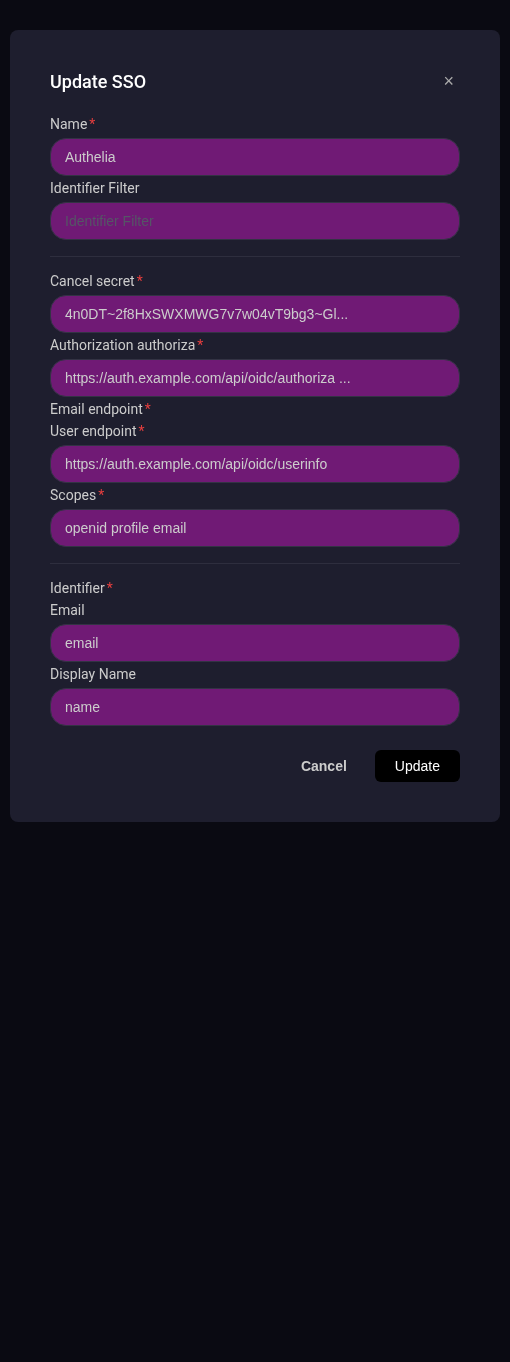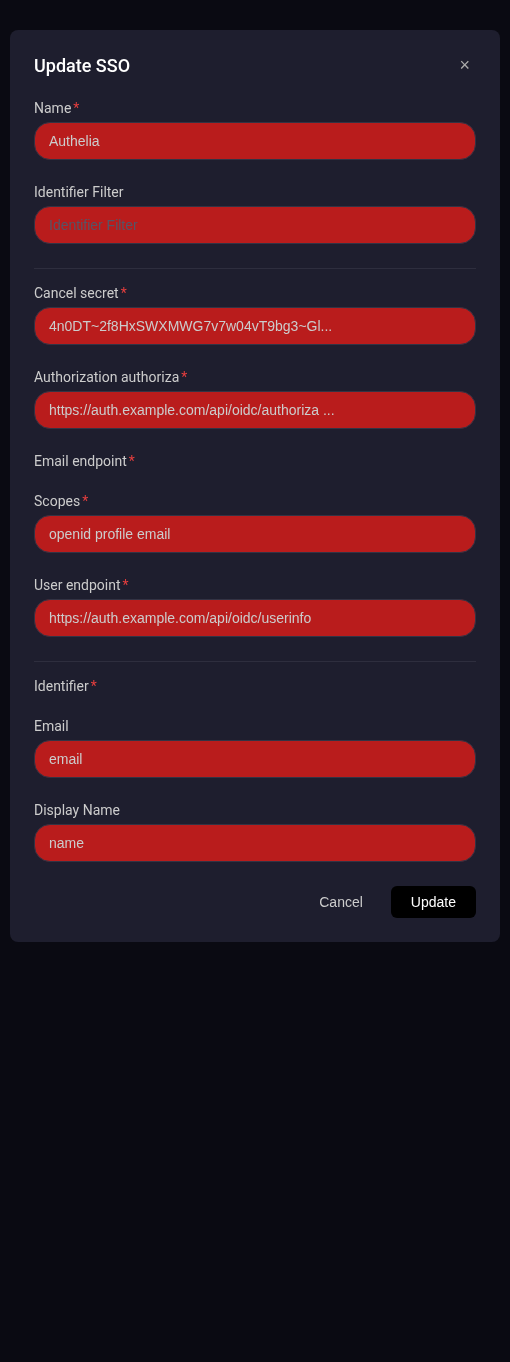--- a/index.html
+++ b/index.html
@@ -25,21 +25,21 @@
       display: flex;
       justify-content: center;
       align-items: flex-start;
       padding-top: 30px;
     }
 
     .modal {
       width: 490px;
       background-color: #1e1e2e;
       border-radius: 8px;
-      padding: 24px;
+      padding: 40px;
       color: #e0e0e0;
     }
 
     .modal-header {
       display: flex;
       justify-content: space-between;
       align-items: center;
       margin-bottom: 24px;
     }
 
@@ -53,38 +53,38 @@
       background: none;
       border: none;
       color: #aaaaaa;
       font-size: 18px;
       cursor: pointer;
       padding: 2px 6px;
       line-height: 1;
     }
 
     .form-group {
-      margin-bottom: 24px;
+      margin-bottom: 4px;
     }
 
     .form-label {
       display: block;
       font-size: 14px;
       color: #cccccc;
       margin-bottom: 6px;
     }
 
     .required-star {
       color: #e53e3e;
       margin-left: 2px;
     }
 
     .form-input {
       width: 100%;
-      background-color: #b91c1c;
+      background-color: #701a75;
       border: 1px solid #333344;
       border-radius: 16px;
       padding: 10px 14px;
       color: #cccccc;
       font-size: 14px;
       outline: none;
     }
 
     .form-input::placeholder {
       color: #555566;
@@ -104,20 +104,21 @@
       margin-top: 24px;
     }
 
     .btn-cancel {
       background: none;
       border: none;
       color: #cccccc;
       font-size: 14px;
       cursor: pointer;
       padding: 8px 16px;
+      font-weight: bold;
     }
 
     .btn-update {
       background-color: #000000;
       border: none;
       border-radius: 6px;
       color: #ffffff;
       font-size: 14px;
       font-weight: 500;
       cursor: pointer;
@@ -165,30 +166,30 @@
     </div>
 
     <div class="form-group">
       <label class="form-label">
         <span>Email endpoint</span><span class="required-star">*</span>
       </label>
     </div>
 
     <div class="form-group">
       <label class="form-label">
+        <span>User endpoint</span><span class="required-star">*</span>
+      </label>
+      <input class="form-input" type="text" value="https://auth.example.com/api/oidc/userinfo" style="">
+    </div>
+
+    <div class="form-group">
+      <label class="form-label">
         <span>Scopes</span><span class="required-star">*</span>
       </label>
       <input class="form-input" type="text" value="openid profile email" style="">
-    </div>
-
-    <div class="form-group">
-      <label class="form-label">
-        <span>User endpoint</span><span class="required-star">*</span>
-      </label>
-      <input class="form-input" type="text" value="https://auth.example.com/api/oidc/userinfo" style="">
     </div>
 
     <div class="divider"></div>
 
     <div class="form-group">
       <label class="form-label">
         <span>Identifier</span><span class="required-star">*</span>
       </label>
     </div>
 

